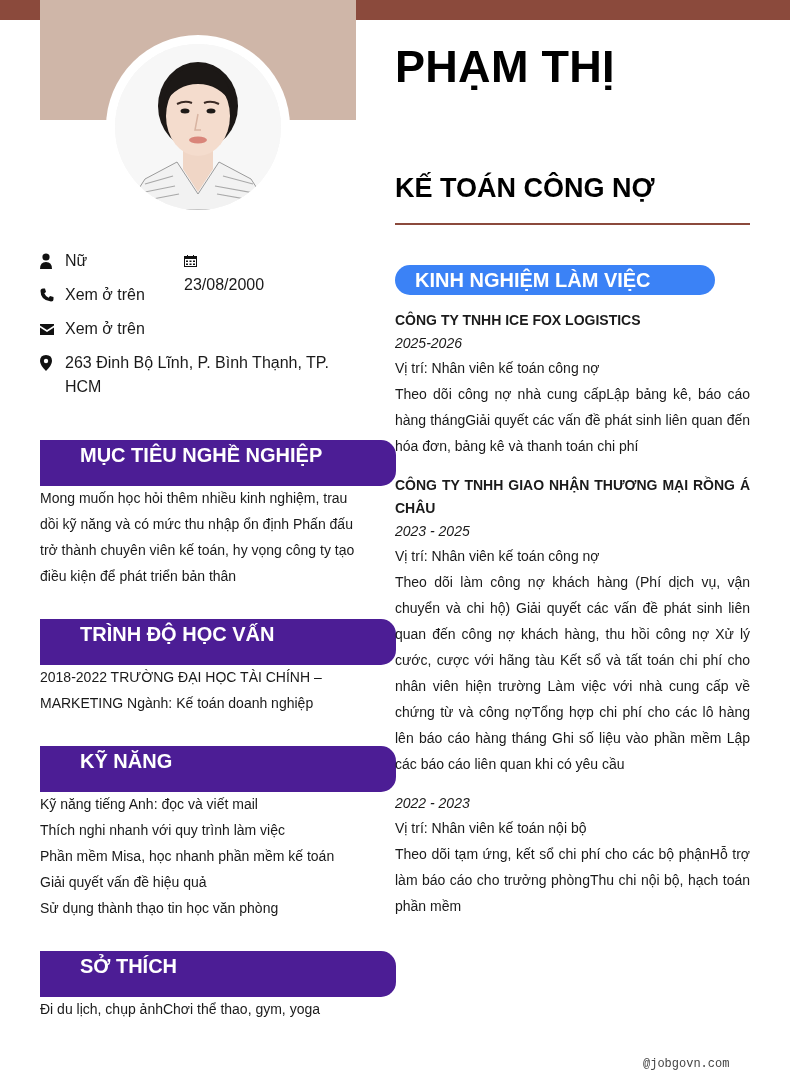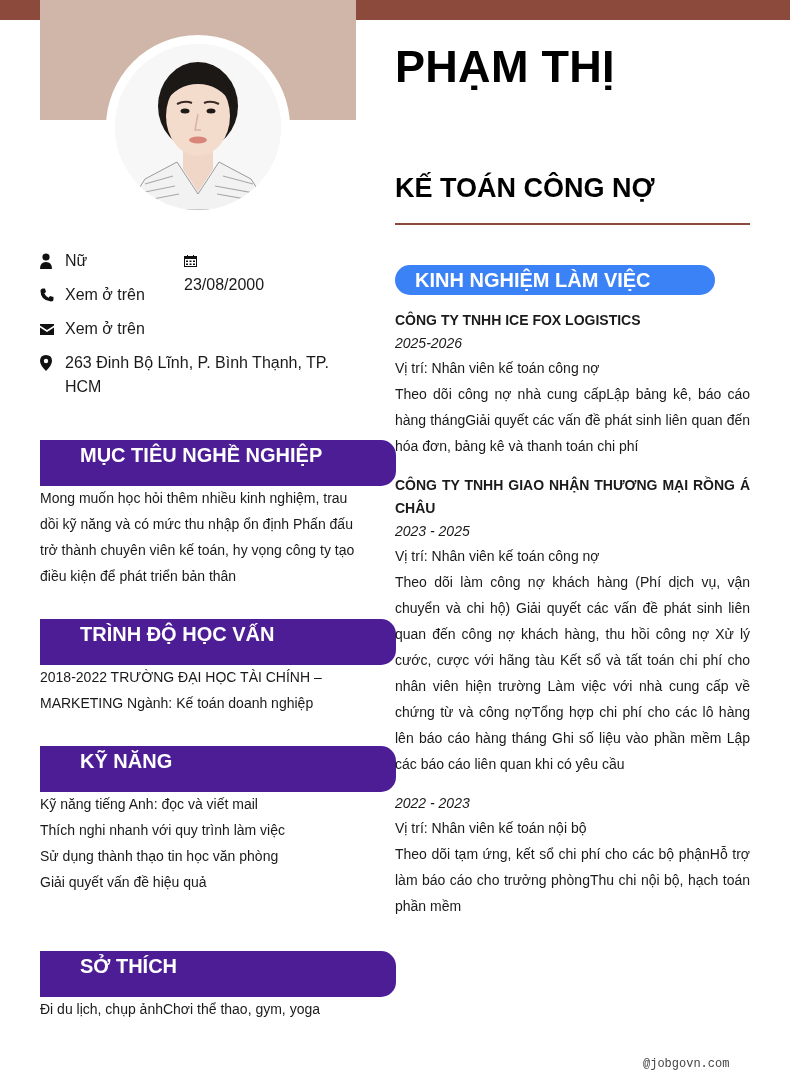--- a/index.html
+++ b/index.html
@@ -148,22 +148,23 @@
   <span>TRÌNH ĐỘ HỌC VẤN</span>
 </div>
 <div class="body-text" style="top:664px;">2018-2022 TRƯỜNG ĐẠI HỌC TÀI CHÍNH – MARKETING Ngành: Kế toán doanh nghiệp</div>
 
 <div class="pill-left" style="top:746px;">
   <span>KỸ NĂNG</span>
 </div>
 <div class="body-text" style="top:791px;">
   <div>Kỹ năng tiếng Anh: đọc và viết mail</div>
   <div>Thích nghi nhanh với quy trình làm việc</div>
+  <div>Phần mềm Misa, học nhanh phần mềm kế toán</div>
+  <div>Giải quyết vấn đề hiệu quả</div>
   <div>Sử dụng thành thạo tin học văn phòng</div>
-  <div>Giải quyết vấn đề hiệu quả</div>
 </div>
 
 <div class="pill-left" style="top:951px;">
   <span>SỞ THÍCH</span>
 </div>
 <div class="body-text" style="top:996px;">Đi du lịch, chụp ảnhChơi thể thao, gym, yoga</div>
 
 <div class="pill-right">
   <span>KINH NGHIỆM LÀM VIỆC</span>
 </div>

